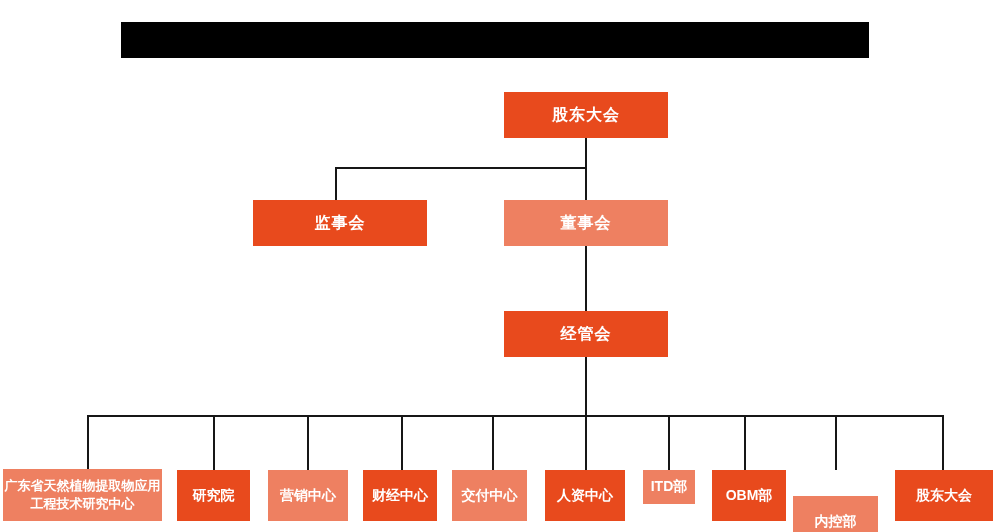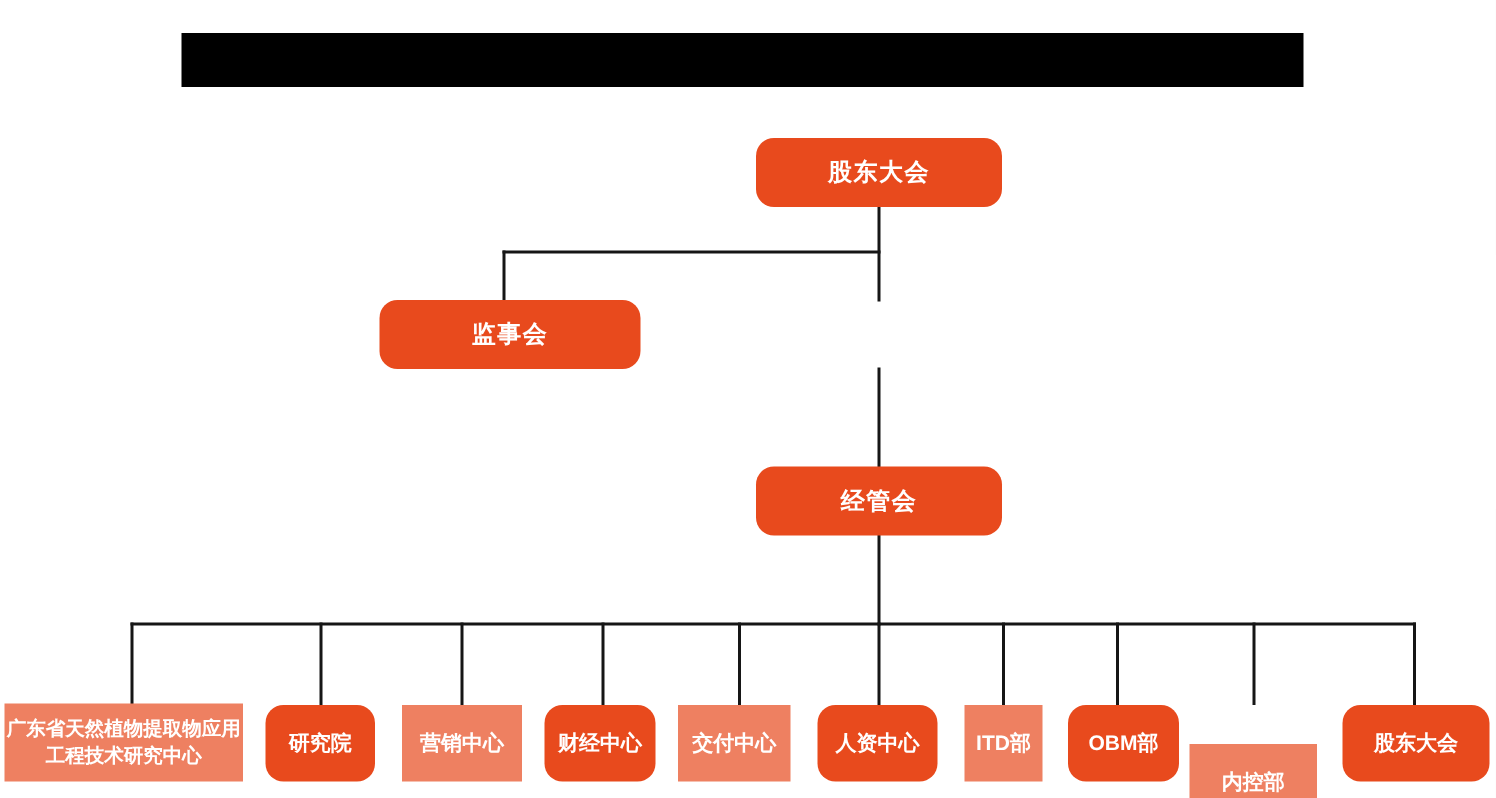--- a/index.html
+++ b/index.html
@@ -29,21 +29,21 @@
   .node{
     position:absolute;
     display:flex;align-items:center;justify-content:center;
     text-align:center;
     color:#ffffff;
     font-weight:bold;
     font-size:16px;
     box-sizing:border-box;
     letter-spacing:1px;
   }
-  .node.dark{background:var(--c-primary);border-radius:12px;}
+  .node.dark{background:var(--c-primary);}
   .node.salmon{background:var(--c-secondary);}
   .node.small{font-size:14px;letter-spacing:0;}
   .node.tiny{font-size:13px;letter-spacing:0;line-height:1.35;padding:0;}
   .ln{position:absolute;background:var(--c-line);}
   .ln.v{width:2px;}
   .ln.h{height:2px;}
 </style>
 </head>
 <body>
 
@@ -68,20 +68,23 @@
   <div class="ln v" style="left:835px;top:415px;height:55px"></div>
   <div class="ln v" style="left:942px;top:415px;height:55px"></div>
 
   <div class="node dark" style="left:504px;top:92px;width:164px;height:46px">
     <span>股东大会</span>
   </div>
 
   <div class="node dark" style="left:253px;top:200px;width:174px;height:46px">
     <span>监事会</span>
   </div>
+  <div class="node salmon" style="left:504px;top:200px;width:164px;height:46px">
+    <span>董事会</span>
+  </div>
 
   <div class="node dark" style="left:504px;top:311px;width:164px;height:46px">
     <span>经管会</span>
   </div>
 
   <div class="node salmon tiny" style="left:3px;top:469px;width:159px;height:52px">
     <span>广东省天然植物提取物应用工程技术研究中心</span>
   </div>
   <div class="node dark small" style="left:177px;top:470px;width:73px;height:51px">
     <span>研究院</span>
@@ -91,21 +94,21 @@
   </div>
   <div class="node dark small" style="left:363px;top:470px;width:74px;height:51px">
     <span>财经中心</span>
   </div>
   <div class="node salmon small" style="left:452px;top:470px;width:75px;height:51px">
     <span>交付中心</span>
   </div>
   <div class="node dark small" style="left:545px;top:470px;width:80px;height:51px">
     <span>人资中心</span>
   </div>
-  <div class="node salmon small" style="left:643px;top:470px;width:52px;height:51px">
+  <div class="node salmon small" style="left:643px;top:470px;width:52px;height:34px">
     <span>ITD部</span>
   </div>
   <div class="node dark small" style="left:712px;top:470px;width:74px;height:51px">
     <span>OBM部</span>
   </div>
   <div class="node salmon small" style="left:793px;top:496px;width:85px;height:51px">
     <span>内控部</span>
   </div>
   <div class="node dark small" style="left:895px;top:470px;width:98px;height:51px">
     <span>股东大会</span>

